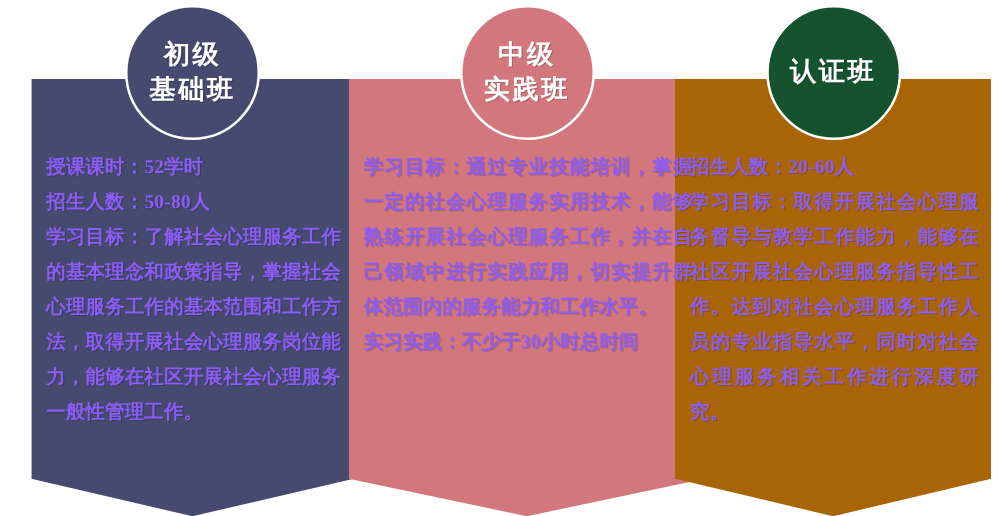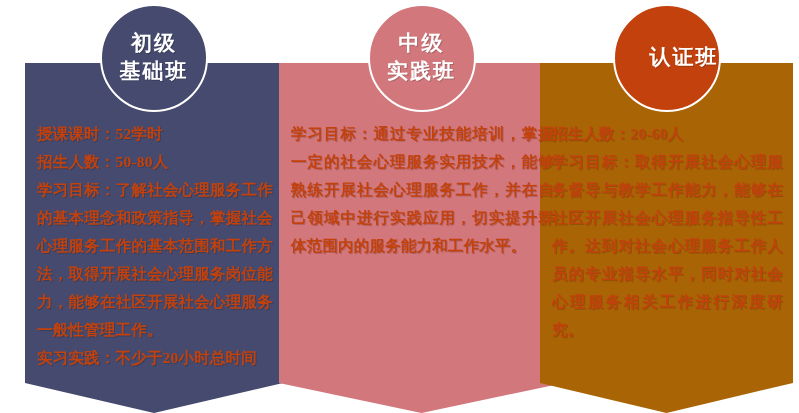--- a/index.html
+++ b/index.html
@@ -73,21 +73,21 @@
     position: absolute;
     left: 0;
     right: 0;
     top: 120px;
     padding: 0 10px 0 12px;
     z-index: 2;
     box-sizing: border-box;
   }
 
   .text-line {
-    color: #c2410c;
+    color: #8b5cf6;
     font-size: 15.5px;
     font-weight: bold;
     line-height: 28px;
     text-align: justify;
     text-align-last: left;
     letter-spacing: 0.2px;
     text-shadow: 1px 1px 0 rgba(0,0,0,0.16);
     margin: 0;
   }
 
@@ -110,41 +110,41 @@
 
     <div class="banner-badge" style="background-color: rgb(69, 74, 110);">
       <span class="badge-line">初级</span>
       <span class="badge-line">基础班</span>
     </div>
 
     <div class="banner-text">
       <p class="text-line"><span class="lbl">授课课时：</span><span>52学时</span></p>
       <p class="text-line"><span class="lbl">招生人数：</span><span>50-80人</span></p>
       <p class="text-line"><span class="lbl">学习目标：</span><span>了解社会心理服务工作的基本理念和政策指导，掌握社会心理服务工作的基本范围和工作方法，取得开展社会心理服务岗位能力，能够在社区开展社会心理服务一般性管理工作。</span></p>
-      <p class="text-line"><span class="lbl">实习实践：</span><span>不少于20小时总时间</span></p>
     </div>
   </div>
 
   <div class="banner" id="col-2">
     <div class="banner-body" style="background-color: rgb(210, 119, 124);"></div>
 
     <div class="banner-badge" style="background-color: rgb(210, 119, 124);">
       <span class="badge-line">中级</span>
       <span class="badge-line">实践班</span>
     </div>
 
     <div class="banner-text">
       <p class="text-line"><span class="lbl">学习目标：</span><span>通过专业技能培训，掌握一定的社会心理服务实用技术，能够熟练开展社会心理服务工作，并在自己领域中进行实践应用，切实提升群体范围内的服务能力和工作水平。</span></p>
+      <p class="text-line"><span class="lbl">实习实践：</span><span>不少于30小时总时间</span></p>
     </div>
   </div>
 
   <div class="banner" id="col-3">
     <div class="banner-body" style="background-color: rgb(169, 100, 5);"></div>
 
-    <div class="banner-badge" style="background-color: #c2410c; align-items: flex-end;">
+    <div class="banner-badge" style="background-color: #14532d;">
       <span class="badge-line">认证班</span>
 
     </div>
 
     <div class="banner-text">
       <p class="text-line"><span class="lbl">招生人数：</span><span>20-60人</span></p>
       <p class="text-line"><span class="lbl">学习目标：</span><span>取得开展社会心理服务督导与教学工作能力，能够在社区开展社会心理服务指导性工作。达到对社会心理服务工作人员的专业指导水平，同时对社会心理服务相关工作进行深度研究。</span></p>
     </div>
   </div>
 

